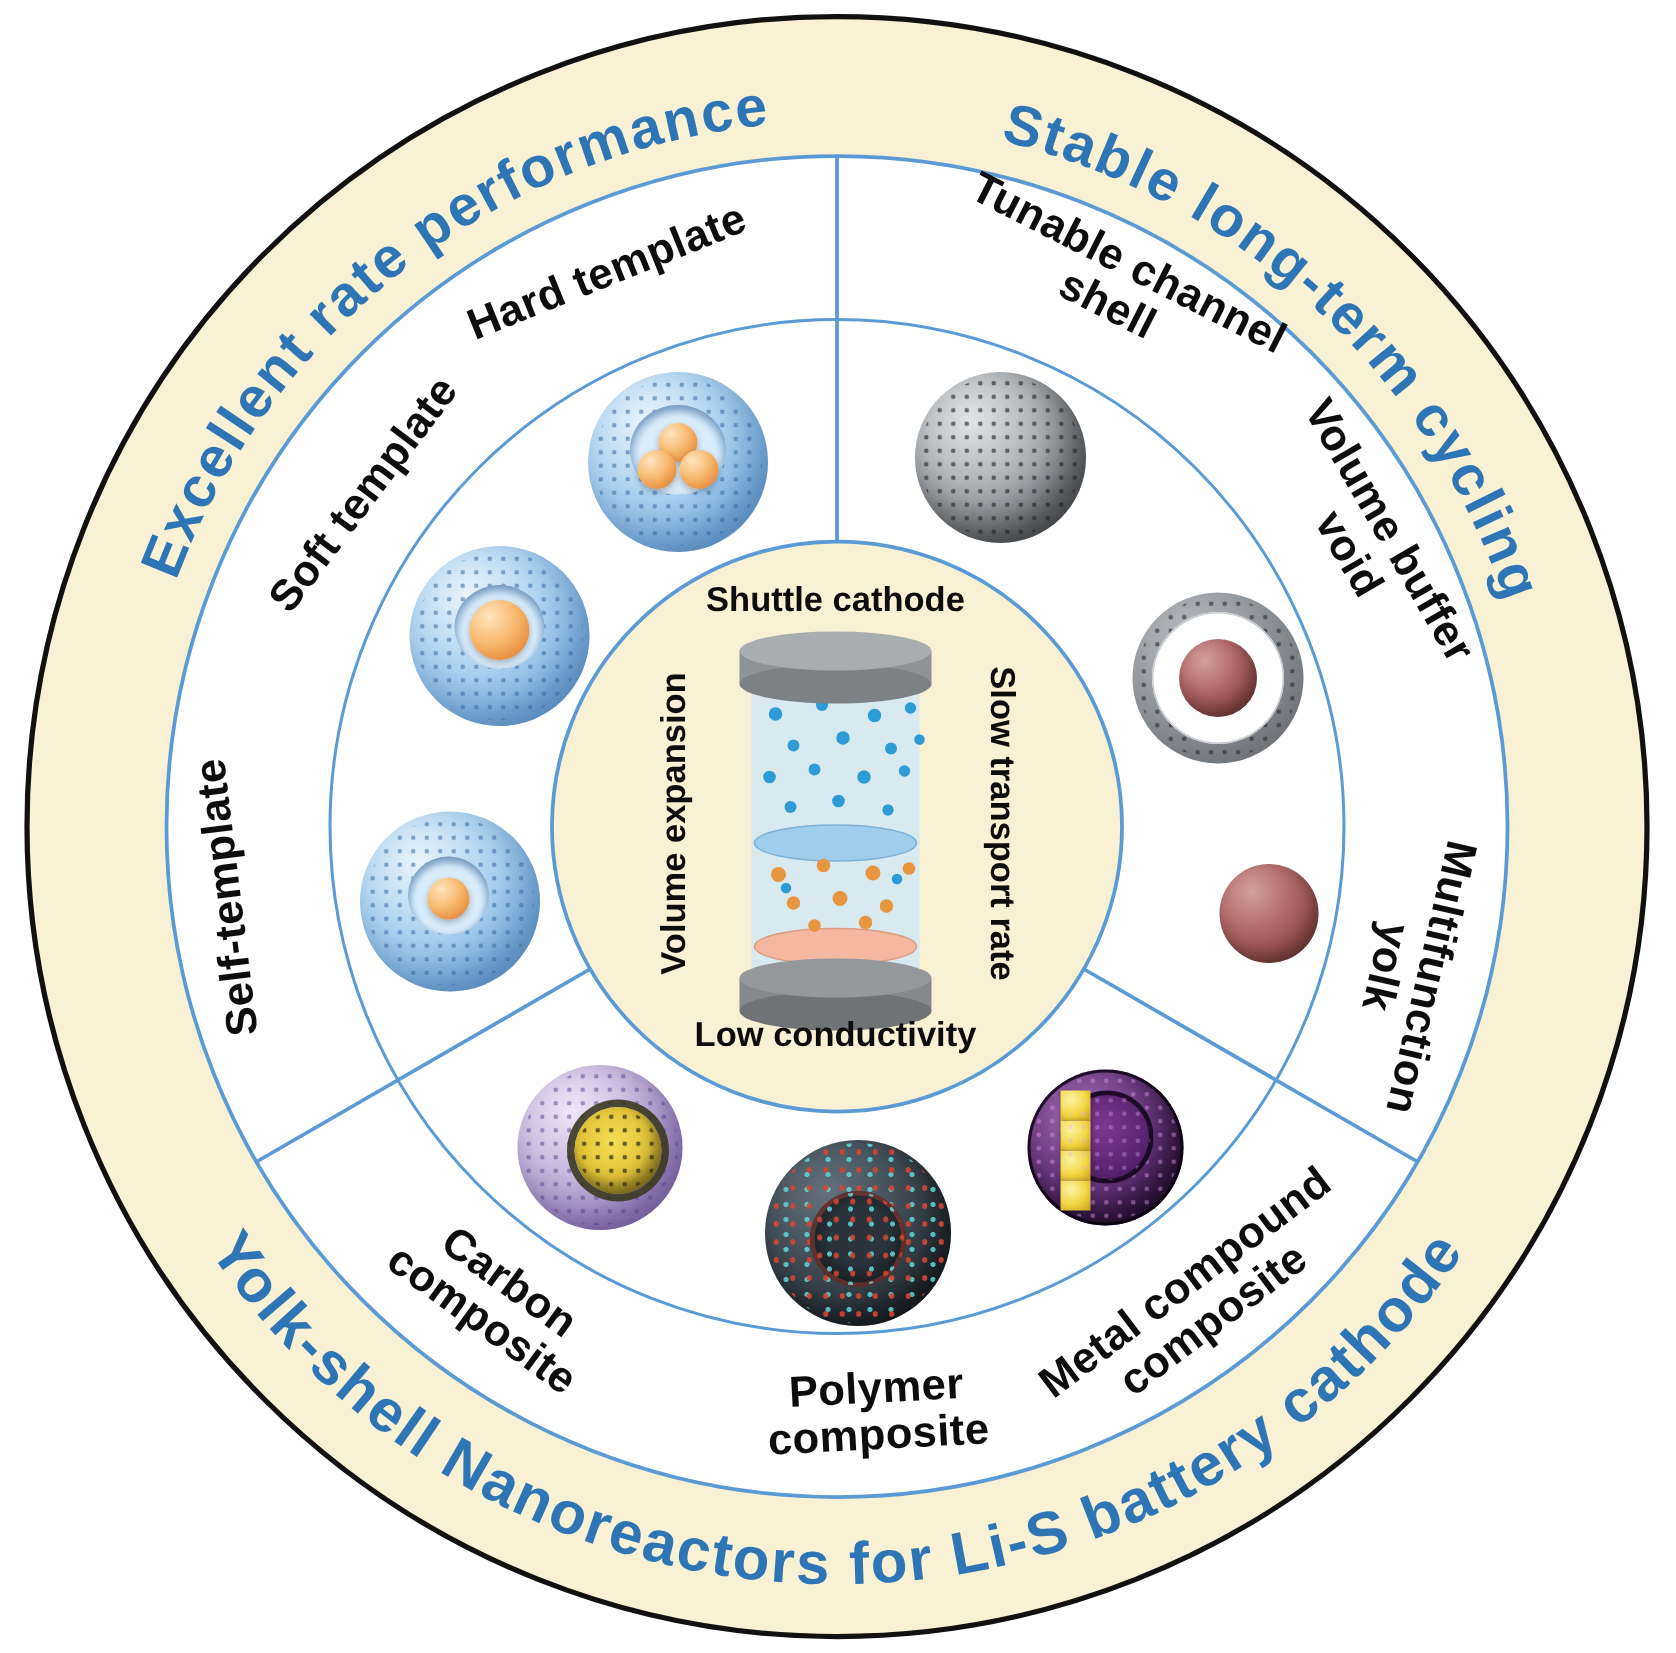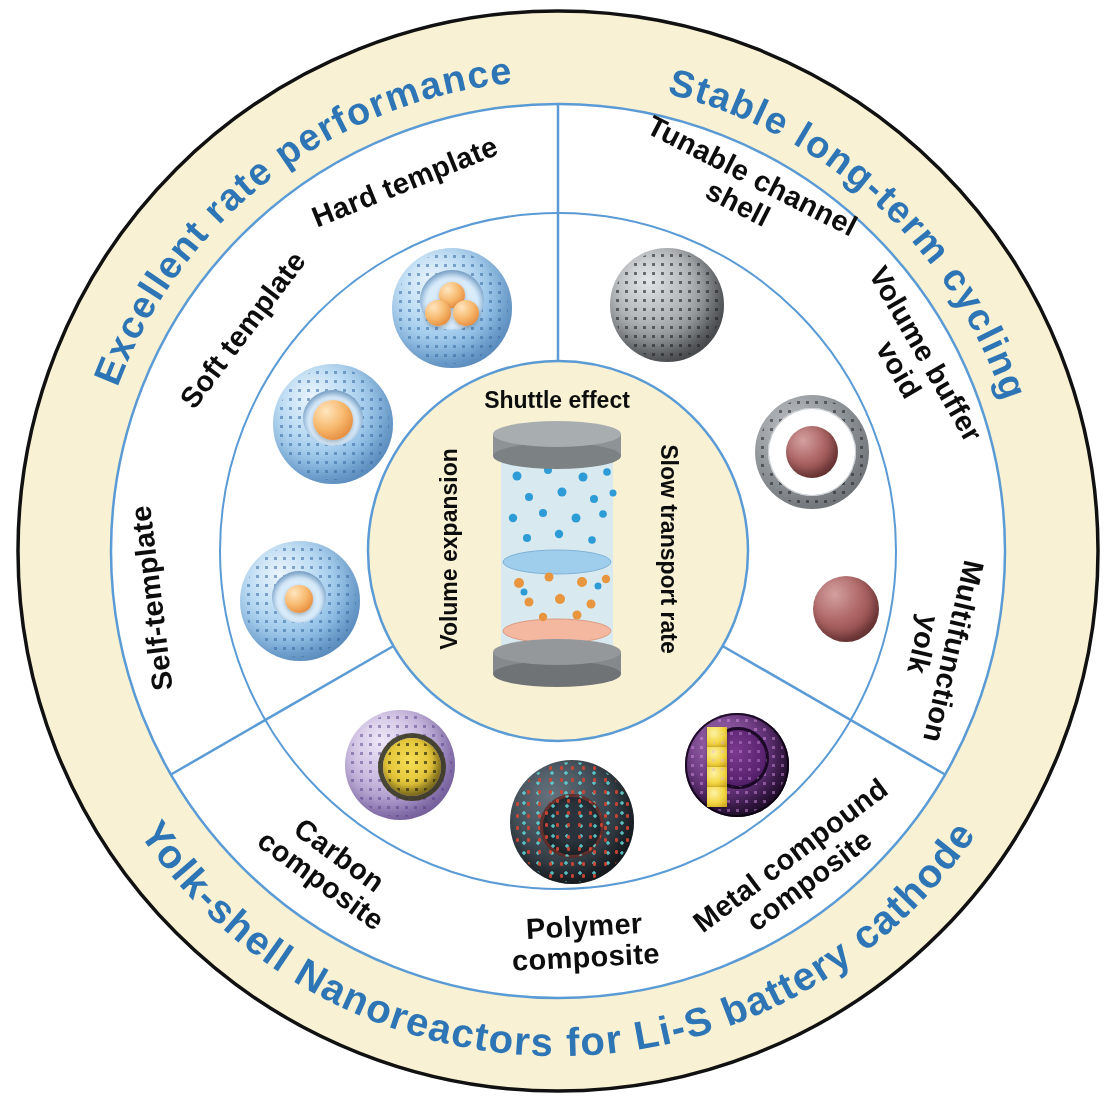--- a/index.html
+++ b/index.html
@@ -179,23 +179,24 @@
   <div class="ring-label" style="left:938px;top:648px;--r:103deg">Multifunction
 yolk</div>
 
   <div class="ring-label" style="left:330px;top:868px;--r:36deg">Carbon
 composite</div>
   <div class="ring-label" style="left:585px;top:942px;--r:-3deg">Polymer
 composite</div>
   <div class="ring-label" style="left:800px;top:868px;--r:-37deg">Metal compound
 composite</div>
 
-  <div class="center-label" style="left:557px;top:400px">Shuttle effect</div>
+  <div class="center-label" style="left:557px;top:400px">Shuttle cathode</div>
   <div class="center-label" style="left:449px;top:549px;--r:-90deg">Volume expansion</div>
   <div class="center-label" style="left:668px;top:549px;--r:90deg">Slow transport rate</div>
+  <div class="center-label" style="left:557px;top:690px">Low conductivity</div>
 
   <div class="sphere blue-sphere mesh" style="left:392px;top:248px;width:120px;height:120px">
     <div class="dimple" style="left:28px;top:22px;width:64px;height:60px"></div>
     <div class="yolk" style="left:47px;top:34px;width:26px;height:26px"></div>
     <div class="yolk" style="left:33px;top:52px;width:26px;height:26px"></div>
     <div class="yolk" style="left:61px;top:52px;width:26px;height:26px"></div>
   </div>
   <div class="sphere blue-sphere mesh" style="left:273px;top:364px;width:120px;height:120px">
     <div class="dimple" style="left:30px;top:26px;width:60px;height:56px"></div>
     <div class="yolk" style="left:40px;top:36px;width:40px;height:40px"></div>

